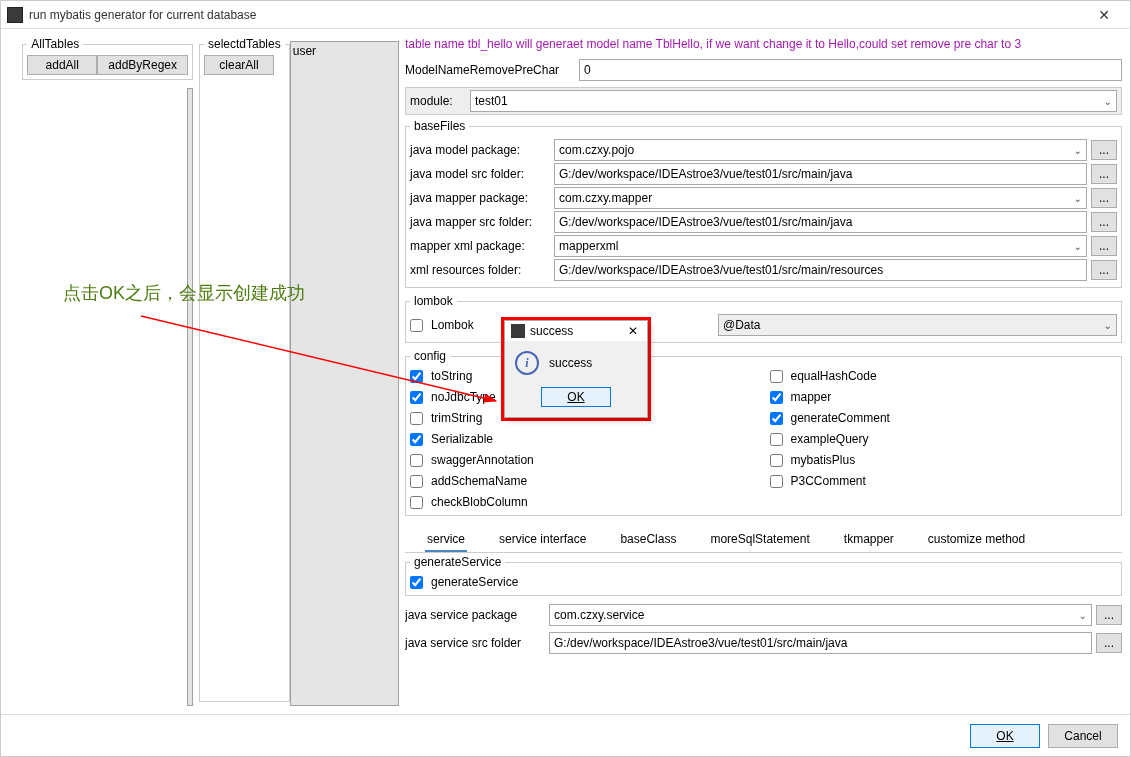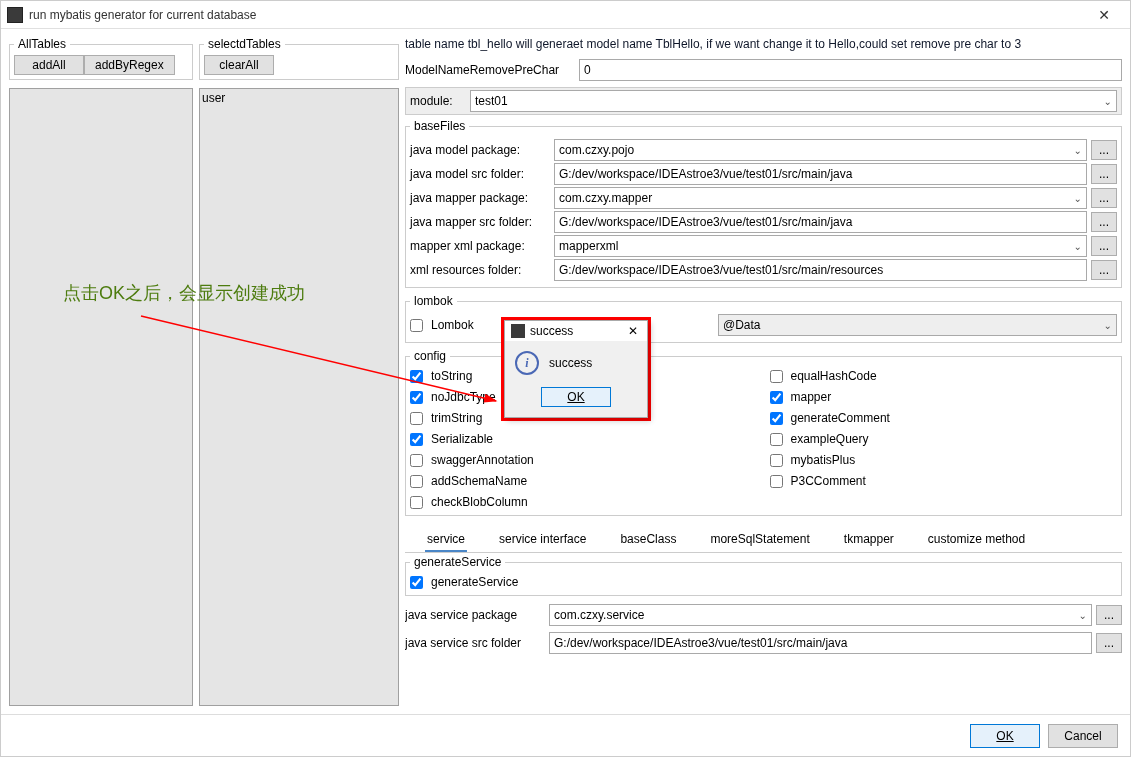--- a/index.html
+++ b/index.html
@@ -3,31 +3,31 @@
 <meta charset="utf-8">
 <style>
 * { box-sizing: border-box; }
 body { margin: 0; font-family: "Segoe UI", Tahoma, sans-serif; font-size: 12px; background: #fff; color: #000; }
 .window { width: 1131px; height: 757px; border: 1px solid #ccc; display: flex; flex-direction: column; position: relative; background: #fff; }
 .titlebar { height: 28px; display: flex; align-items: center; padding: 0 6px; border-bottom: 1px solid #e0e0e0; }
 .titlebar .icon { width: 16px; height: 16px; background: #3a3a3a; margin-right: 6px; border: 1px solid #222; }
 .titlebar .title { flex: 1; font-size: 12px; color: #333; }
 .titlebar .close { width: 40px; text-align: center; font-size: 14px; color: #333; }
 .content { flex: 1; display: flex; padding: 8px; gap: 6px; overflow: hidden; }
-.left-col { width: 184px; display: flex; flex-direction: column; }
-.mid-col { width: 200px; display: flex; flex-direction: column; }
+.left-col { width: 184px; display: flex; flex-direction: column; align-items: flex-end; }
+.mid-col { width: 200px; display: flex; flex-direction: row; }
 .right-col { flex: 1; display: flex; flex-direction: column; gap: 2px; overflow: hidden; }
 fieldset { border: 1px solid #ccc; margin: 0 0 4px 0; padding: 4px; }
 legend { font-size: 12px; padding: 0 4px; }
 .btn-row { display: flex; gap: 0; }
 .btn { border: 1px solid #adadad; background: #e1e1e1; padding: 2px 10px; font-size: 12px; min-width: 70px; text-align: center; cursor: default; }
 .btn.primary { background: #e5f1fb; border: 1px solid #0078d7; text-decoration: underline; }
 .btn.browse { min-width: 26px; padding: 2px 4px; }
 .listbox { flex: 1; border: 1px solid #a0a0a0; background: #e5e5e5; padding: 2px; margin-top: 4px; overflow: hidden; }
-.hint { font-size: 12px; color: #0f172a; margin-bottom: 4px; white-space: nowrap; overflow: hidden; }
+.hint { font-size: 12px; color: #a21caf; margin-bottom: 4px; white-space: nowrap; overflow: hidden; }
 .row { display: flex; align-items: center; gap: 4px; margin: 2px 0; }
 .row label { width: 140px; font-size: 12px; }
 .row input[type=text] { flex: 1; border: 1px solid #a9a9a9; padding: 2px 4px; font-size: 12px; height: 22px; }
 .combo { flex: 1; display: flex; border: 1px solid #a9a9a9; height: 22px; background: #fff; align-items: center; padding: 0 4px; }
 .combo .val { flex: 1; font-size: 12px; }
 .combo .arrow { font-size: 10px; color: #555; }
 .chkrow { display: flex; align-items: center; gap: 4px; padding: 2px 0; }
 .chkrow input { margin: 0 4px 0 0; }
 .chk-grid { display: grid; grid-template-columns: 1fr 1fr; gap: 3px 12px; }
 .tabs { display: flex; border-bottom: 1px solid #ccc; gap: 30px; padding: 6px 20px 0 20px; }

